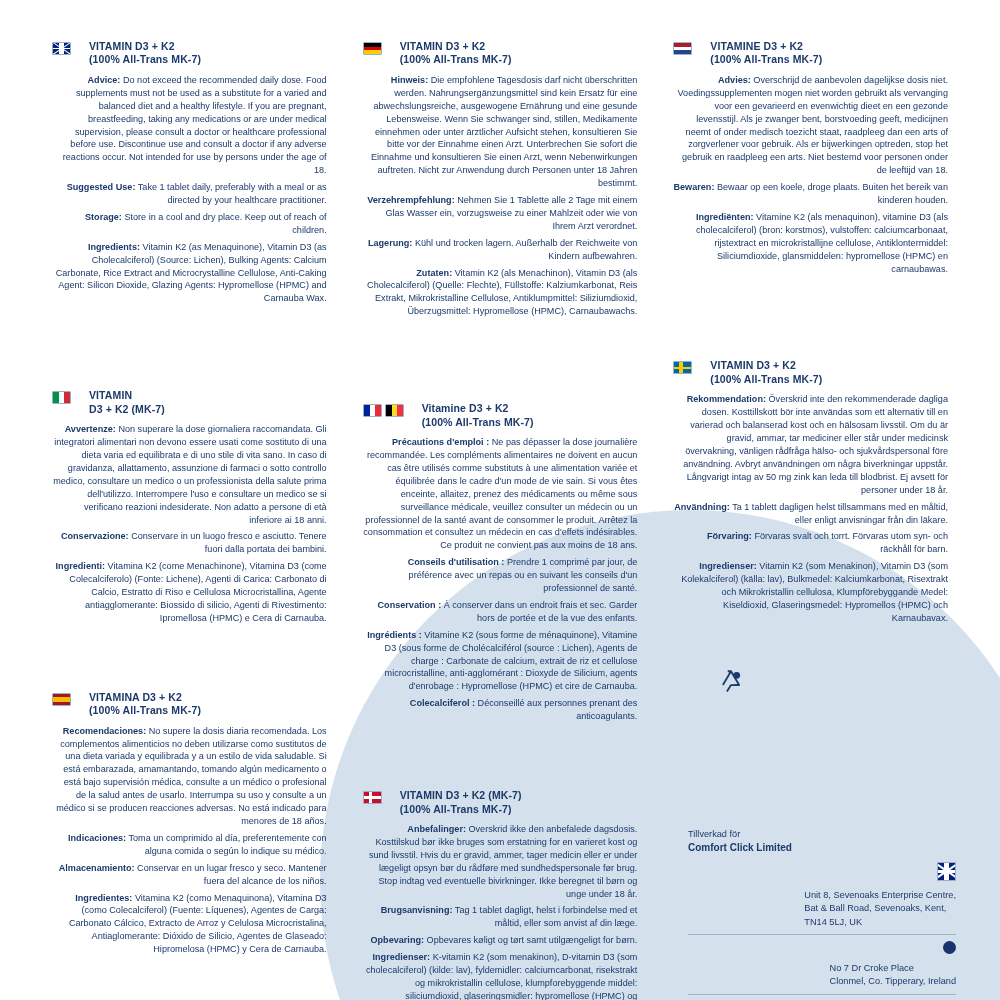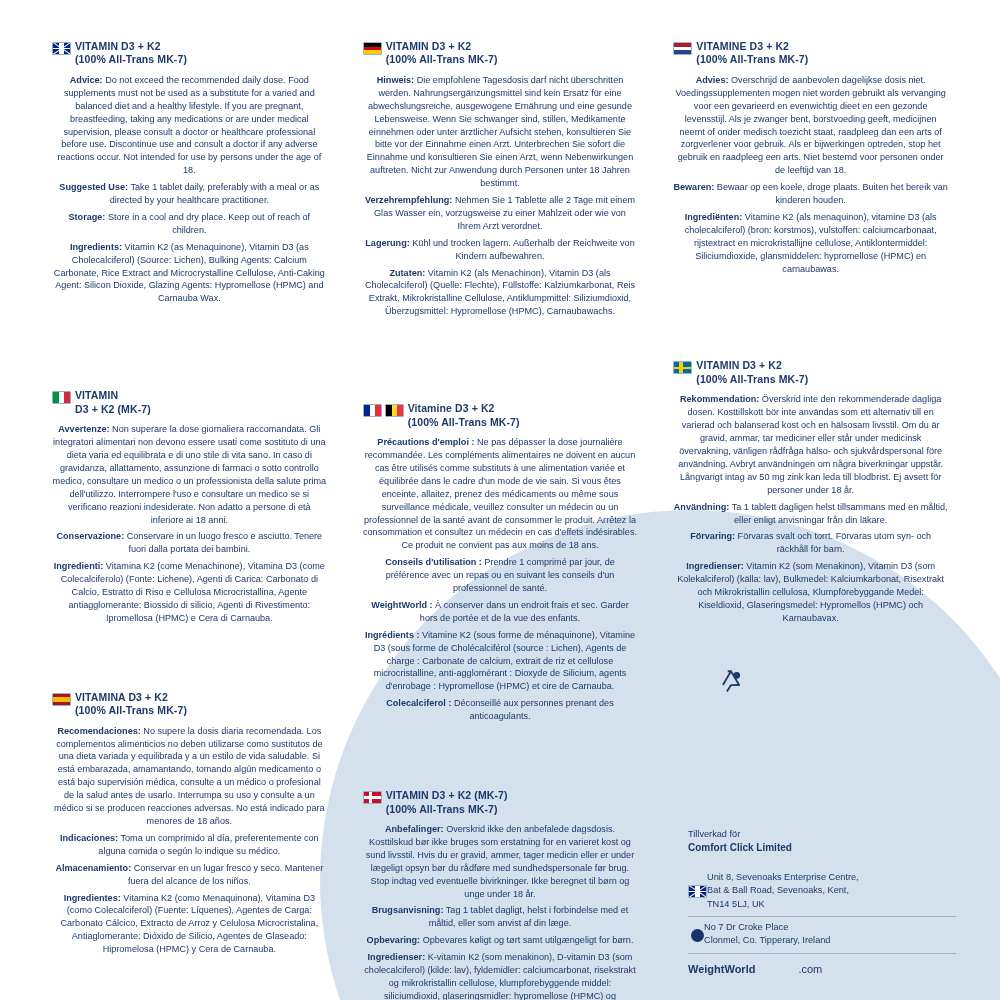--- a/index.html
+++ b/index.html
@@ -43,21 +43,21 @@
     grid-template-columns: 1fr 1fr 1fr;
     column-gap: 36px;
   }
   .panel {
     margin-bottom: 26px;
     position: relative;
   }
   .panel-head {
     display: flex;
     align-items: flex-start;
-    gap: 4px;
+    gap: 18px;
     margin-bottom: 7px;
   }
   .flag {
     width: 19px;
     height: 13px;
     flex: 0 0 19px;
     margin-top: 2px;
     border: 0.5px solid #9bb0c6;
     box-sizing: border-box;
     position: relative;
@@ -68,21 +68,21 @@
     font-size: 10.5px;
     font-weight: bold;
     line-height: 1.28;
     color: #1b3a6b;
     letter-spacing: 0.1px;
   }
   .body-text {
     font-size: 9.1px;
     line-height: 1.42;
     color: #1b3a6b;
-    text-align: center;
+    text-align: right;
   }
   .body-text p {
     margin: 0 0 4px 0;
   }
   .body-text b {
     font-weight: bold;
   }
   
   .flag-uk {
     background:
@@ -183,27 +183,29 @@
     top: 828px;
     width: 268px;
     font-size: 9.2px;
     line-height: 1.45;
     color: #1b3a6b;
   }
   .manu .m-line { margin: 0; }
   .manu .m-company {
     font-weight: bold;
     font-size: 10px;
-    margin: 0 0 11px 0;
+    margin: 0 0 0 0;
   }
   .manu-row {
     display: flex;
-    align-items: center;
+    gap: 8px;
+    align-items: flex-end;
     padding: 4px 0 5px 0;
     border-bottom: 0.8px solid #9fb4c8;
+    flex-direction: column;
   }
   .manu-row:first-of-type {
     border-top: 0.8px solid #9fb4c8;
   }
   .manu-row .flagbox {
     flex: 0 0 19px;
     margin-top: 2px;
   }
   .ie-dot {
     width: 13px; height: 13px;
@@ -315,21 +317,21 @@
               <div class="flag flag-be"></div>
             </div>
             <div class="title">
               <span>Vitamine D3 + K2</span><br>
               <span>(100% All-Trans MK-7)</span>
             </div>
           </div>
           <div class="body-text">
             <p><b>Précautions d'emploi :</b><span> Ne pas dépasser la dose journalière recommandée. Les compléments alimentaires ne doivent en aucun cas être utilisés comme substituts à une alimentation variée et équilibrée dans le cadre d'un mode de vie sain. Si vous êtes enceinte, allaitez, prenez des médicaments ou même sous surveillance médicale, veuillez consulter un médecin ou un professionnel de la santé avant de consommer le produit. Arrêtez la consommation et consultez un médecin en cas d'effets indésirables. Ce produit ne convient pas aux moins de 18 ans.</span></p>
             <p><b>Conseils d'utilisation :</b><span> Prendre 1 comprimé par jour, de préférence avec un repas ou en suivant les conseils d'un professionnel de santé.</span></p>
-            <p><b>WeightWorld :</b><span> À conserver dans un endroit frais et sec. Garder hors de portée et de la vue des enfants.</span></p>
+            <p><b>Conservation :</b><span> À conserver dans un endroit frais et sec. Garder hors de portée et de la vue des enfants.</span></p>
             <p><b>Ingrédients :</b><span> Vitamine K2 (sous forme de ménaquinone), Vitamine D3 (sous forme de Cholécalciférol (source : Lichen), Agents de charge : Carbonate de calcium, extrait de riz et cellulose microcristalline, anti-agglomérant : Dioxyde de Silicium, agents d'enrobage : Hypromellose (HPMC) et cire de Carnauba.</span></p>
             <p><b>Colecalciferol :</b><span> Déconseillé aux personnes prenant des anticoagulants.</span></p>
           </div>
         </div>
 
         <div class="spacer-2"></div>
 
         <div class="panel">
           <div class="panel-head">
             <div class="flag flag-dk"></div>

